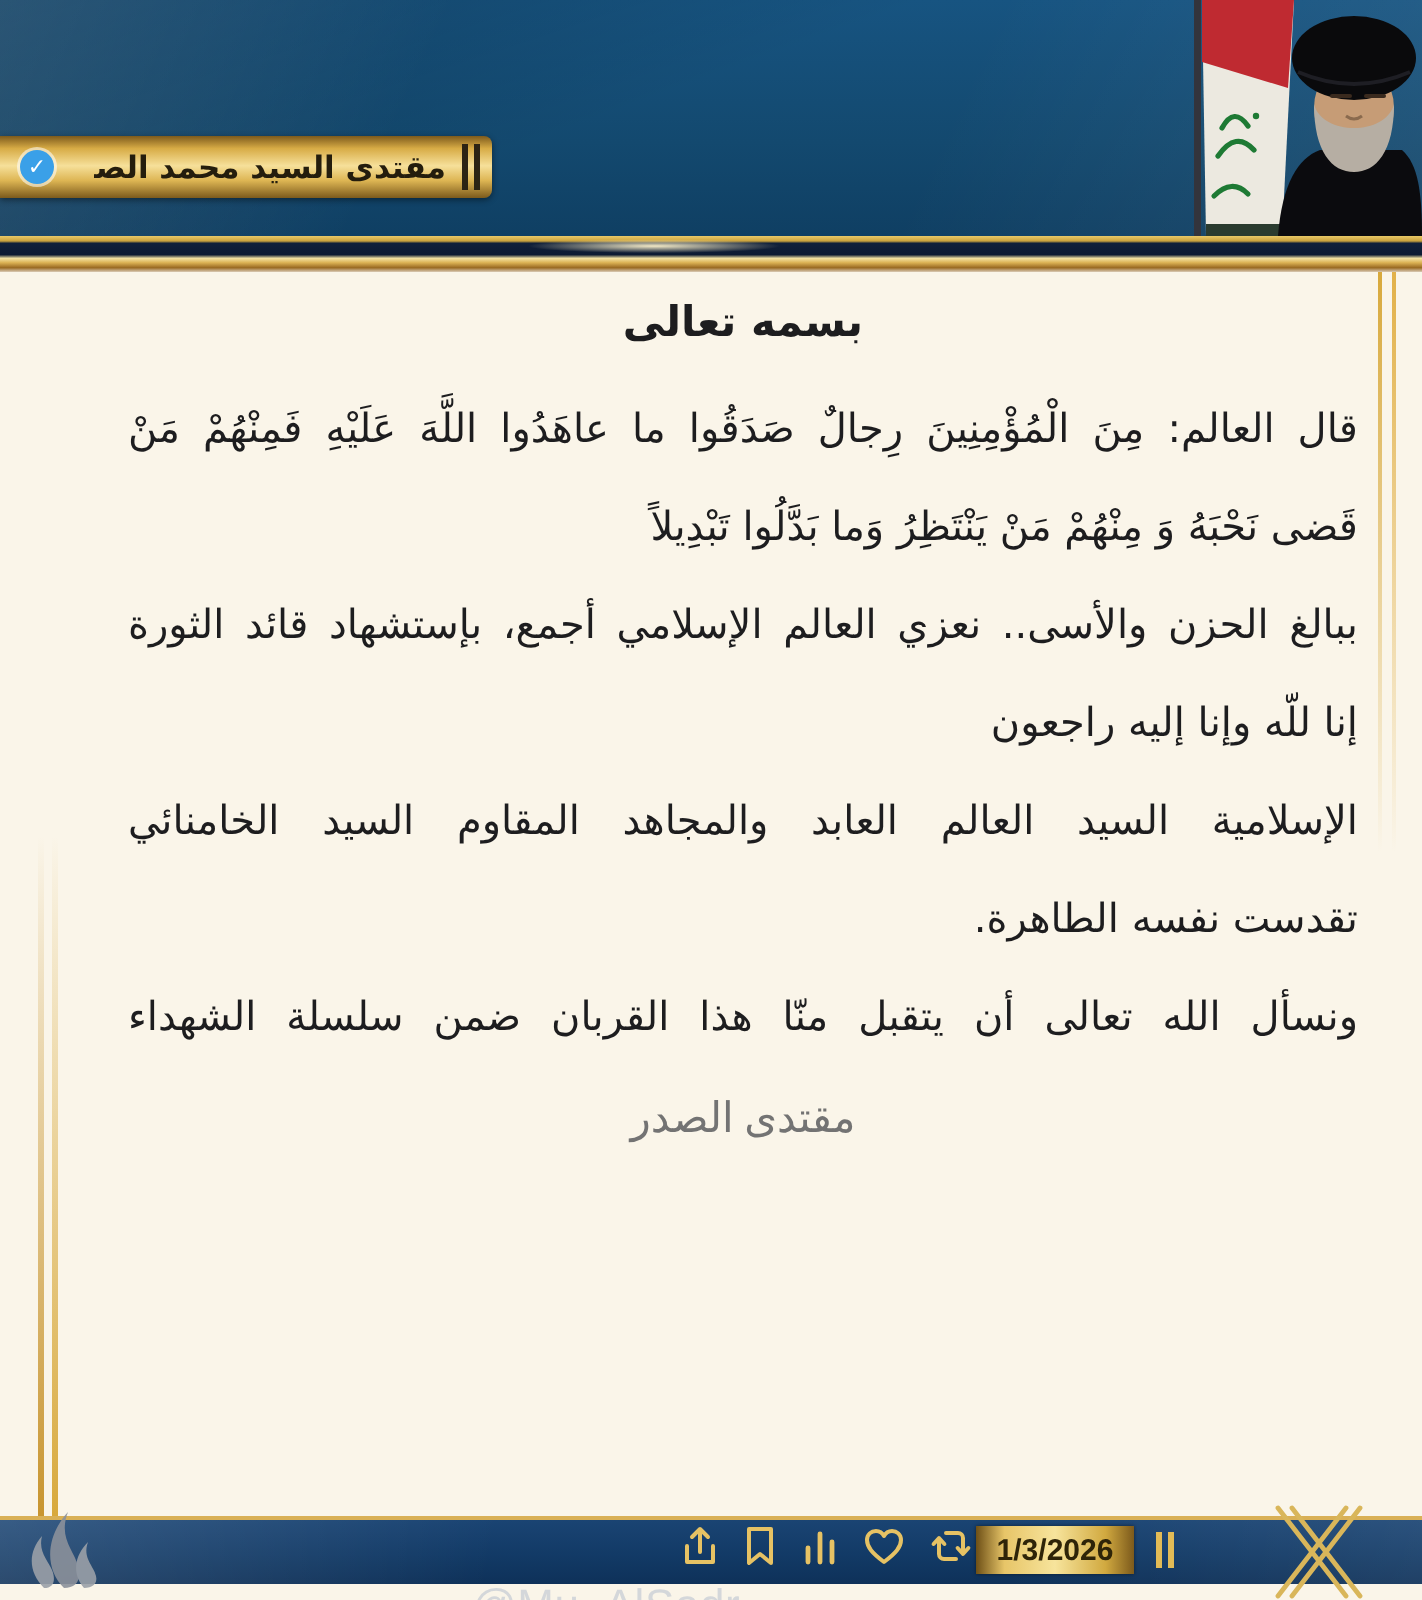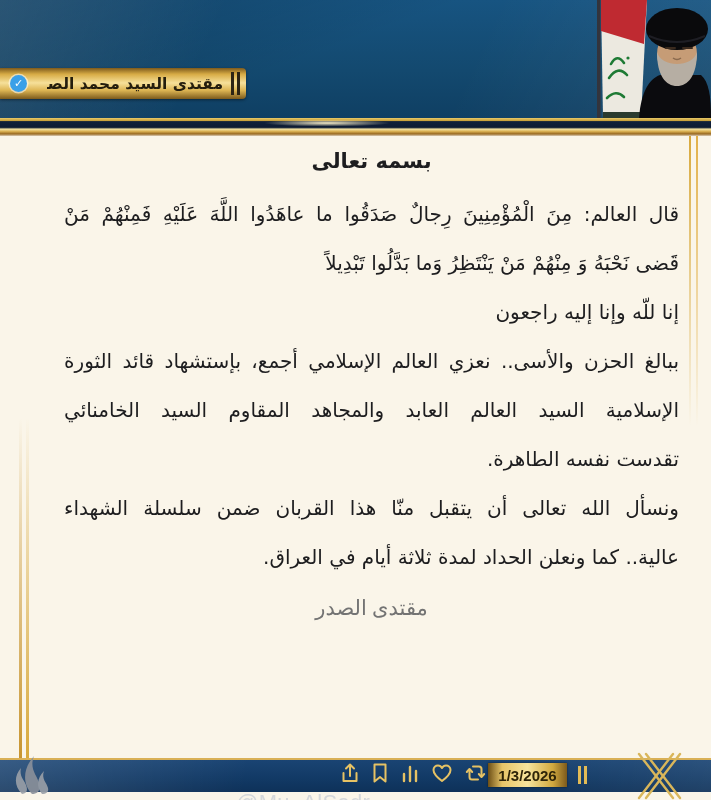--- a/index.html
+++ b/index.html
@@ -117,26 +117,25 @@
   <div class="vline vr1"></div>
   <div class="vline vr2"></div>
   <div class="vline vl1"></div>
   <div class="vline vl2"></div>
 
   <div class="content">
     <div class="doc-heading">بسمه تعالى</div>
     <div class="body-lines">
         <div class="line justify">قال العالم: مِنَ الْمُؤْمِنِينَ رِجالٌ صَدَقُوا ما عاهَدُوا اللَّهَ عَلَيْهِ فَمِنْهُمْ مَنْ</div>
         <div class="line right">قَضى نَحْبَهُ وَ مِنْهُمْ مَنْ يَنْتَظِرُ وَما بَدَّلُوا تَبْدِيلاً</div>
+        <div class="line justify">ببالغ الحزن والأسى.. نعزي العالم الإسلامي أجمع، بإستشهاد قائد الثورة</div>
         <div class="line right">إنا للّه وإنا إليه راجعون</div>
-        <div class="line justify">ببالغ الحزن والأسى.. نعزي العالم الإسلامي أجمع، بإستشهاد قائد الثورة</div>
         <div class="line justify">الإسلامية السيد العالم العابد والمجاهد المقاوم السيد الخامنائي</div>
         <div class="line right">تقدست نفسه الطاهرة.</div>
         <div class="line justify">ونسأل الله تعالى أن يتقبل منّا هذا القربان ضمن سلسلة الشهداء</div>
-        <div class="line right">عالية.. كما ونعلن الحداد لمدة ثلاثة أيام في العراق.</div>
       </div>
     <div class="signature">مقتدى الصدر</div>
   </div>
 
   <div class="footer-band"></div>
 
   <svg class="flame-logo" width="48" height="54" viewBox="0 0 48 54">
     <g fill="#9aa0a8" opacity="0.9">
       <path d="M14 52 C6 44 6 34 13 26 C11 34 16 38 18 43 C20 48 19 52 14 52 Z"></path>
       <path d="M24 52 C14 42 15 26 26 14 C21 27 29 33 31 41 C33 48 30 52 24 52 Z" fill="#8b919b"></path>

